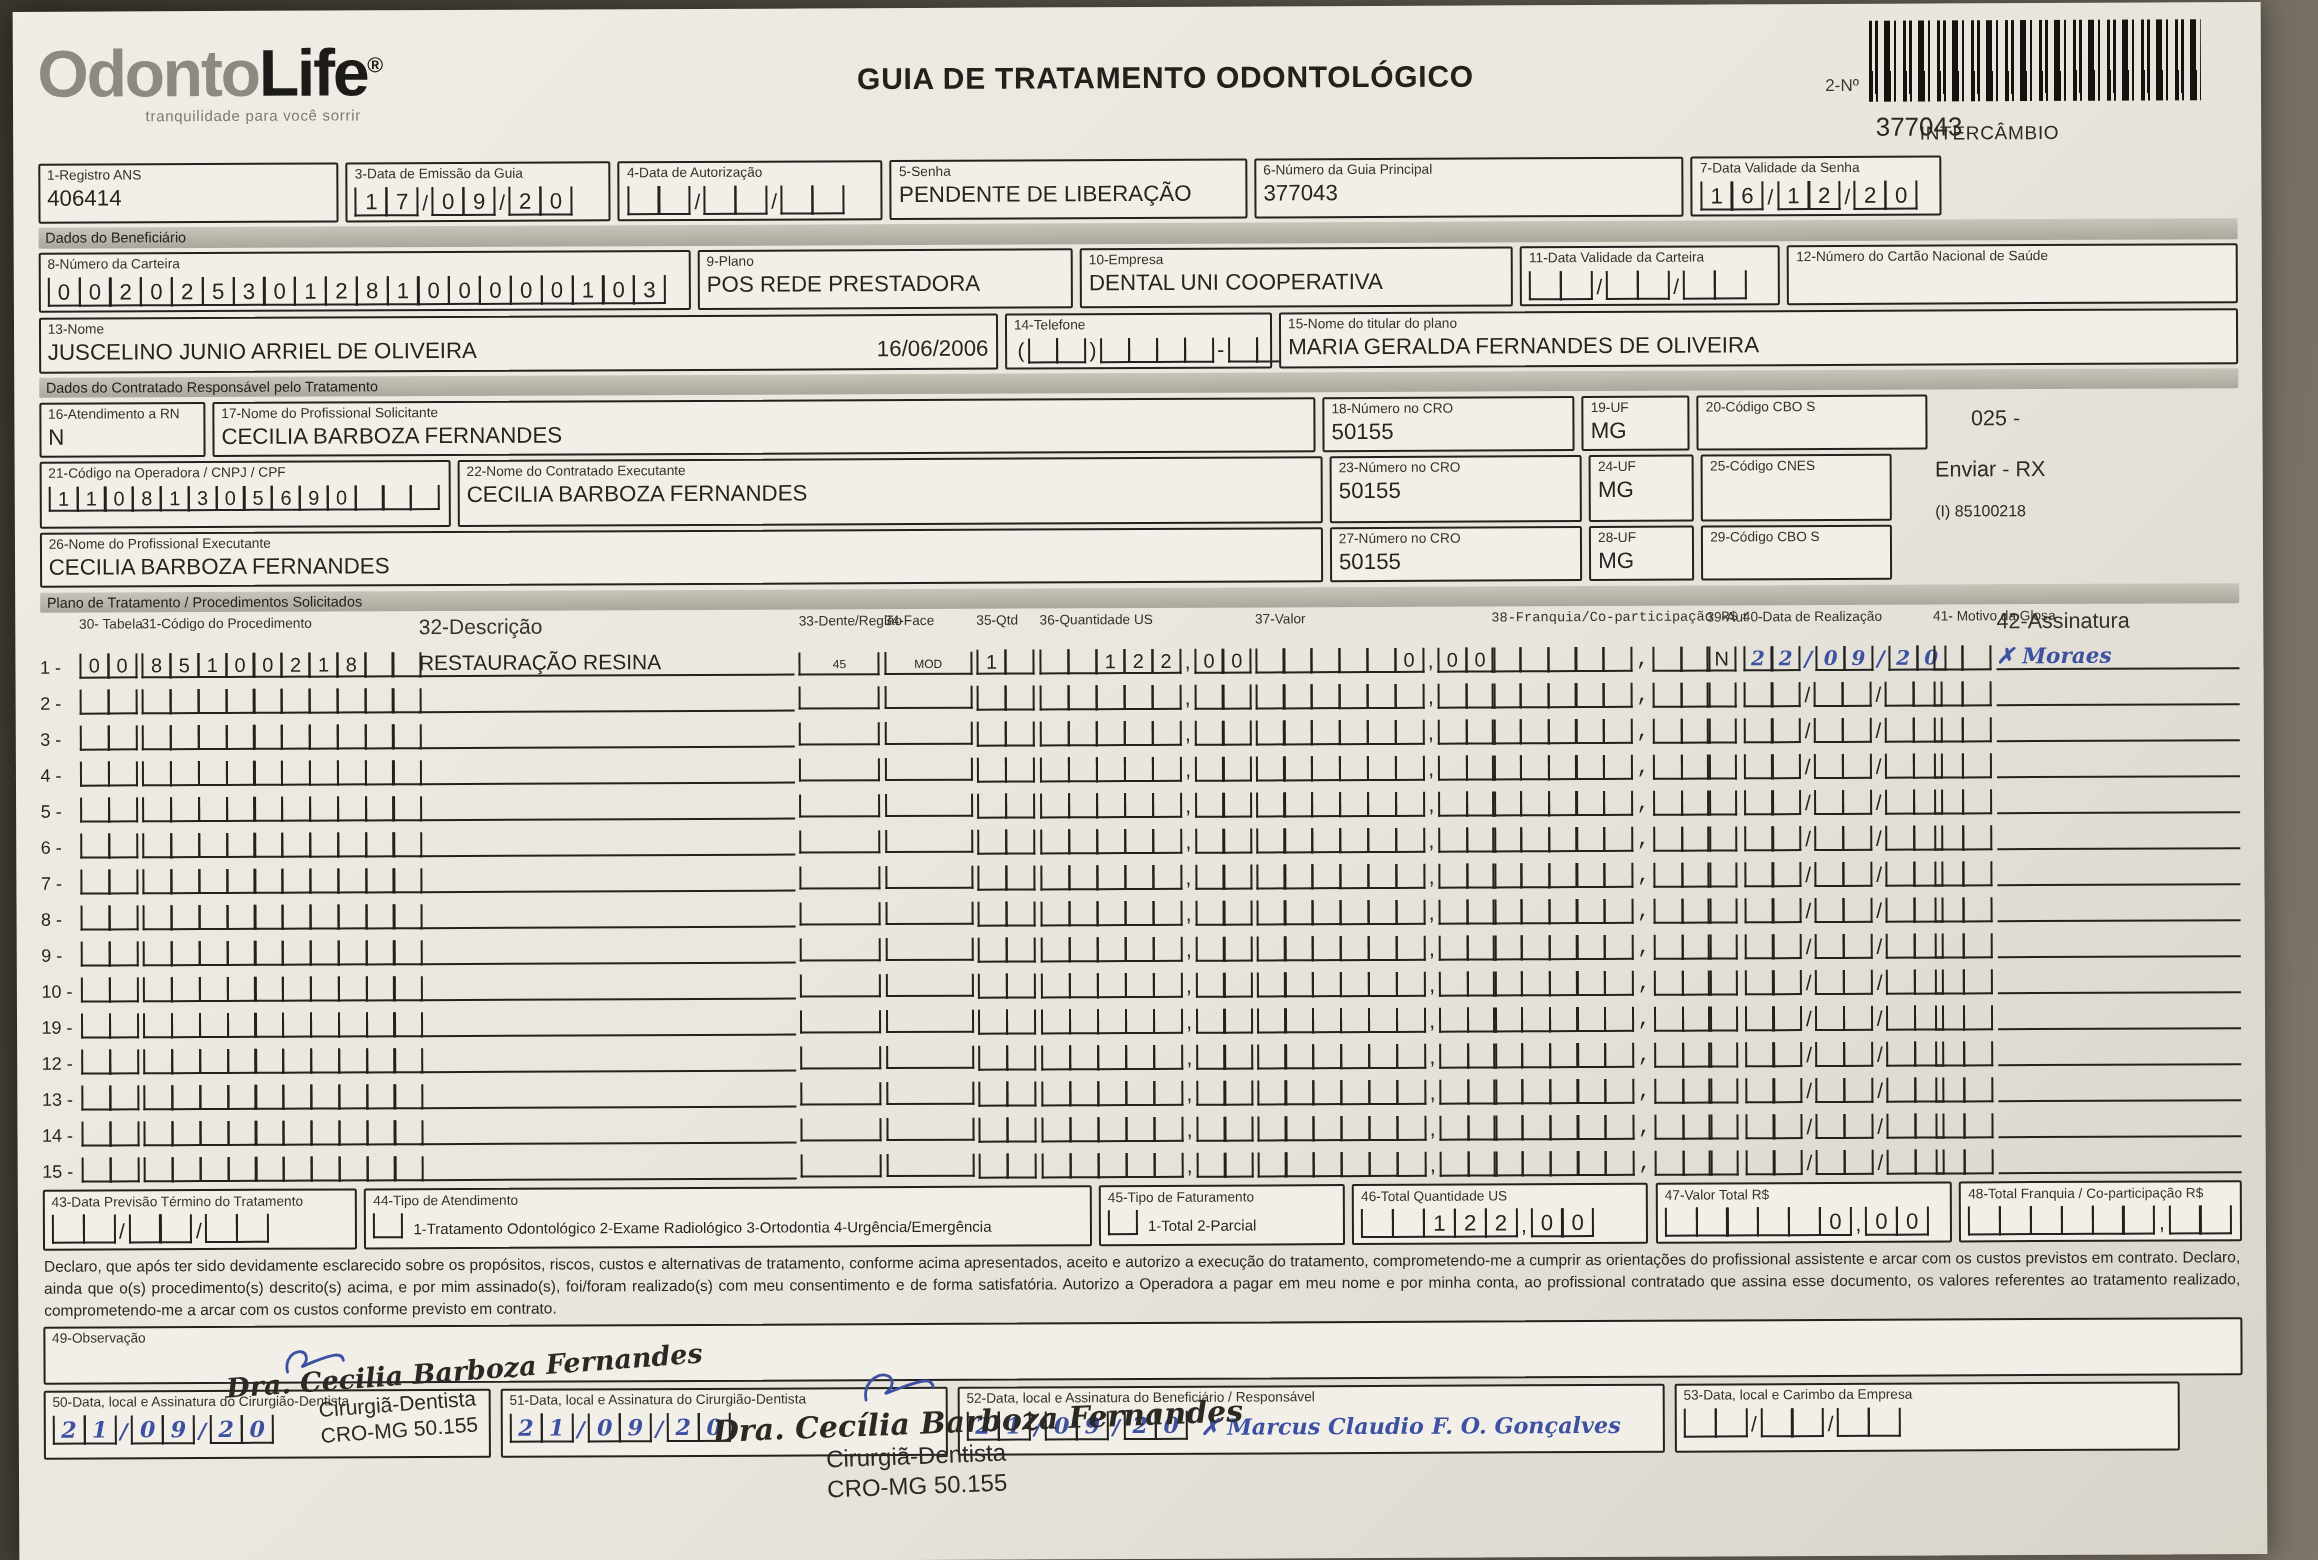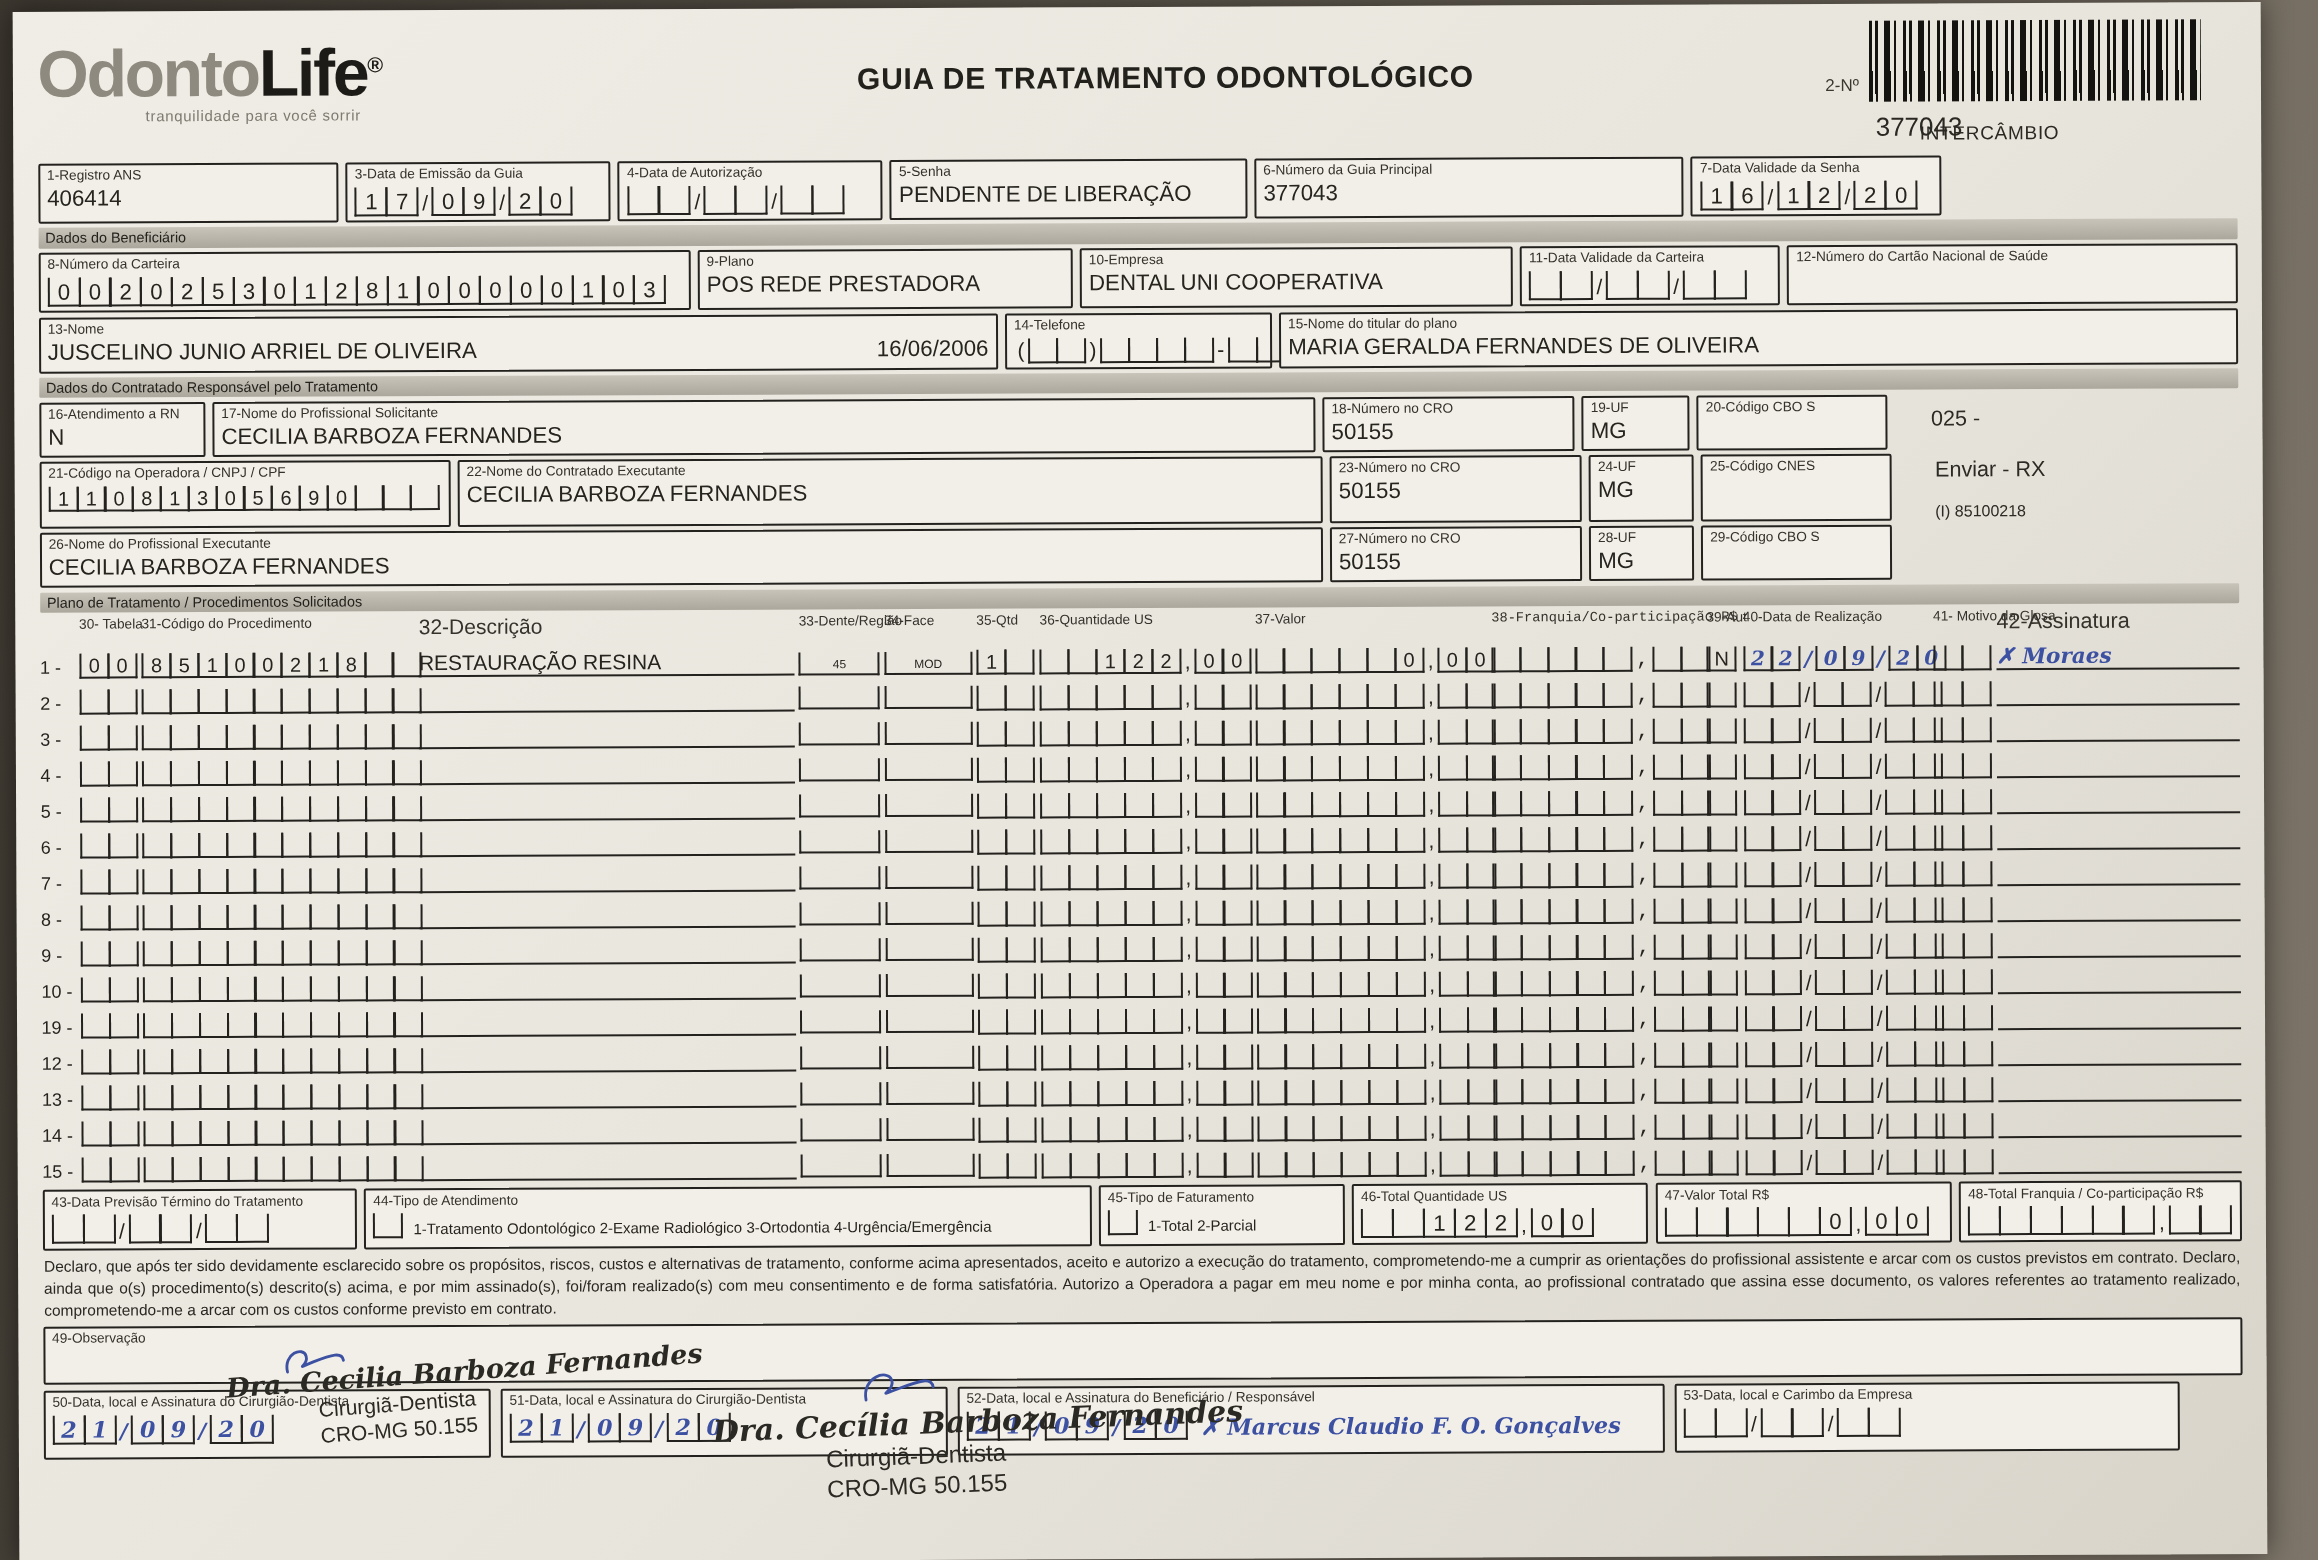--- a/index.html
+++ b/index.html
@@ -177,21 +177,21 @@
       <div class="fvalue">CECILIA BARBOZA FERNANDES</div>
     </div>
     <div class="fbox" style="width:252px">
       <div class="flabel">18-Número no CRO</div>
       <div class="fvalue">50155</div>
     </div>
     <div class="fbox" style="width:108px">
       <div class="flabel">19-UF</div>
       <div class="fvalue">MG</div>
     </div>
-    <div class="fbox" style="width:191px">
+    <div class="fbox" style="width:231px">
       <div class="flabel">20-Código CBO S</div>
     </div>
     <div class="annot" style="margin-left:36px">025 -</div>
   </div>
 
   <div class="frow">
     <div class="fbox" style="width:411px">
       <div class="flabel">21-Código na Operadora / CNPJ / CPF</div>
       <div class="comb mt"><span class="cell">1</span><span class="cell">1</span><span class="cell">0</span><span class="cell">8</span><span class="cell">1</span><span class="cell">3</span><span class="cell">0</span><span class="cell">5</span><span class="cell">6</span><span class="cell">9</span><span class="cell">0</span><span class="cell"></span><span class="cell"></span><span class="cell"></span></div>
     </div>

